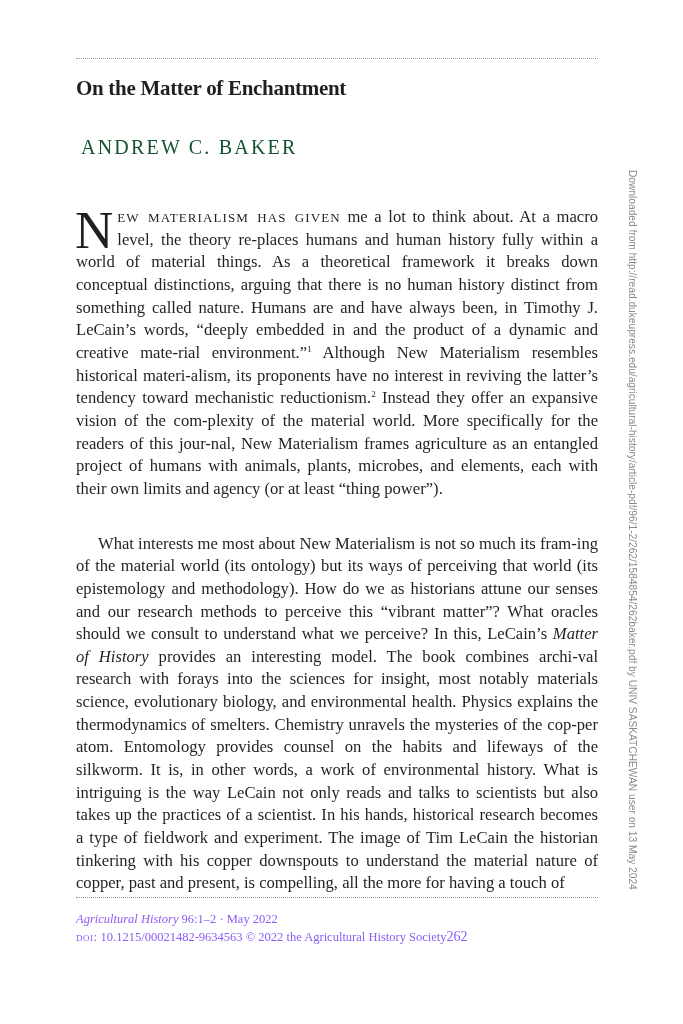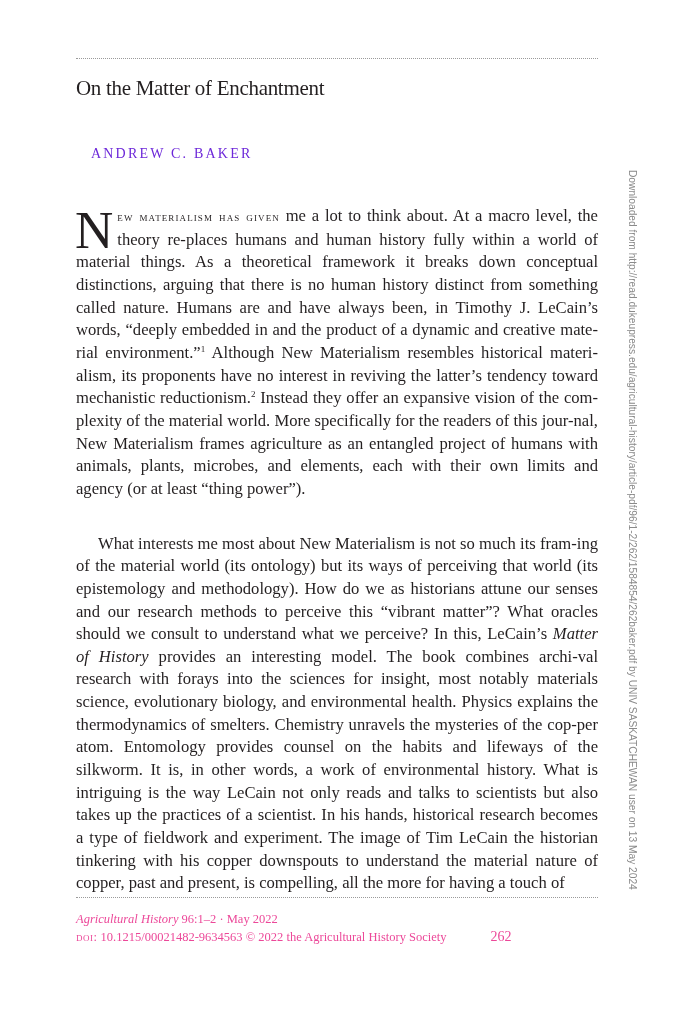--- a/index.html
+++ b/index.html
@@ -24,34 +24,34 @@
     }
     .rule.top { top: 58px; }
     .rule.bottom { top: 897px; }
 
     .title {
       position: absolute;
       left: 76px;
       top: 76px;
       margin: 0;
       font-size: 21px;
-      font-weight: normal;
+      font-weight: bold;
       letter-spacing: -0.3px;
       color: #231f20;
       white-space: nowrap;
     }
     .author {
       position: absolute;
       left: 76px;
       top: 131px;
-      margin: 15px;
-      font-size: 14px;
+      margin: 5px;
+      font-size: 20px;
       letter-spacing: 2.2px;
       text-transform: uppercase;
-      color: #6d28d9;
+      color: #14532d;
       white-space: nowrap;
     }
 
     .body {
       position: absolute;
       left: 76px;
       top: 205px;
       width: 522px;
       font-size: 16.6px;
       line-height: 22.65px;
@@ -72,52 +72,51 @@
       line-height: 40px;
       height: 40px;
       margin: 5px 4px 0 -1px;
       padding-top: 0;
       color: #231f20;
     }
     .smallcaps {
       font-variant: small-caps;
       text-transform: lowercase;
       letter-spacing: 1.1px;
-      font-size: 13px;
+      font-size: 19px;
     }
     sup {
       font-size: 9px;
       line-height: 0;
       vertical-align: 6px;
     }
     em { font-style: italic; }
 
     .footer {
       position: absolute;
       left: 76px;
       top: 910px;
       width: 522px;
       font-size: 12.5px;
       line-height: 18px;
-      color: #ec4899;
+      color: #8b5cf6;
     }
     .footer .line1 { white-space: nowrap; }
     .footer .line2 {
       white-space: nowrap;
       display: flex;
       justify-content: flex-start;
     }
     .footer .doi-label {
       font-variant: small-caps;
       text-transform: lowercase;
       letter-spacing: 0.5px;
     }
     .footer .page-number {
       font-size: 14px;
-      margin-left: 44px;
     }
 
     .watermark {
       position: absolute;
       left: 639px;
       top: 170px;
       width: 688px;
       height: 14px;
       transform-origin: 0 0;
       transform: rotate(90deg);

